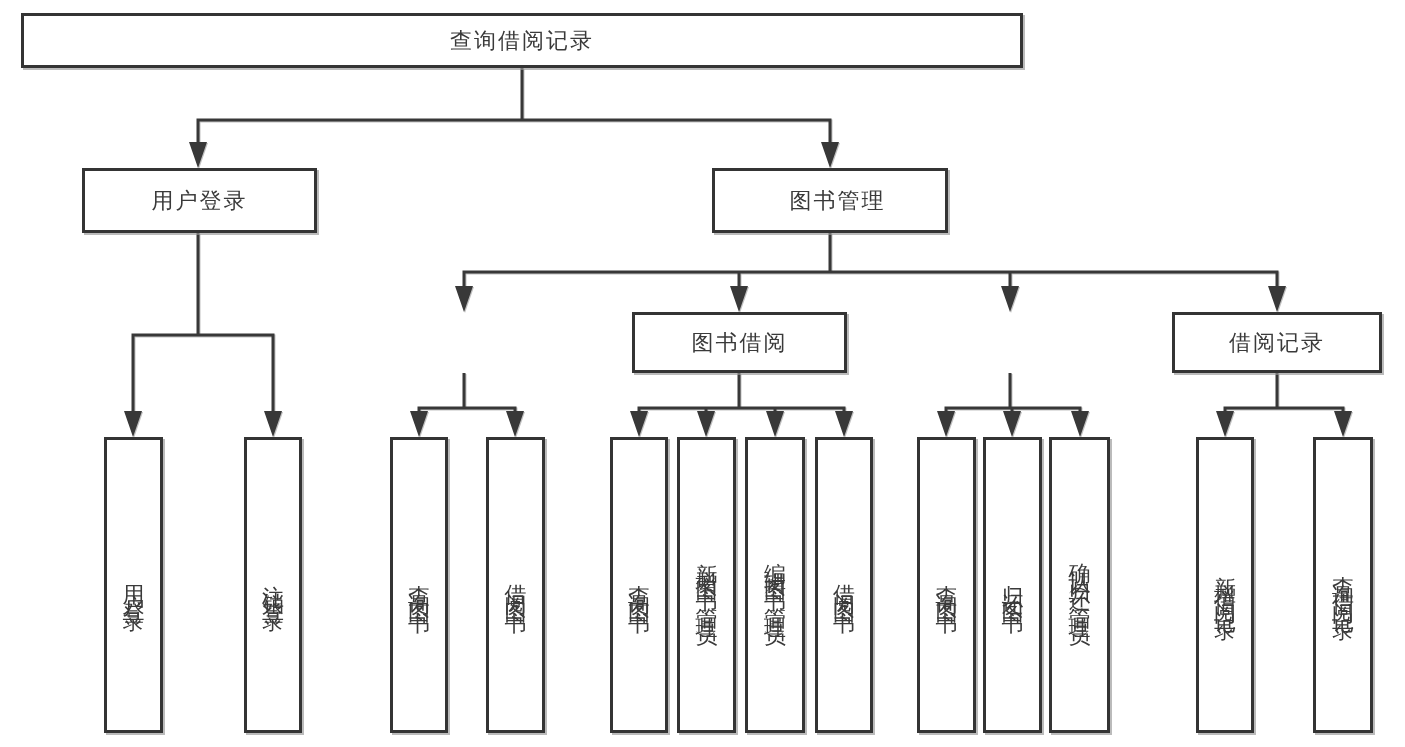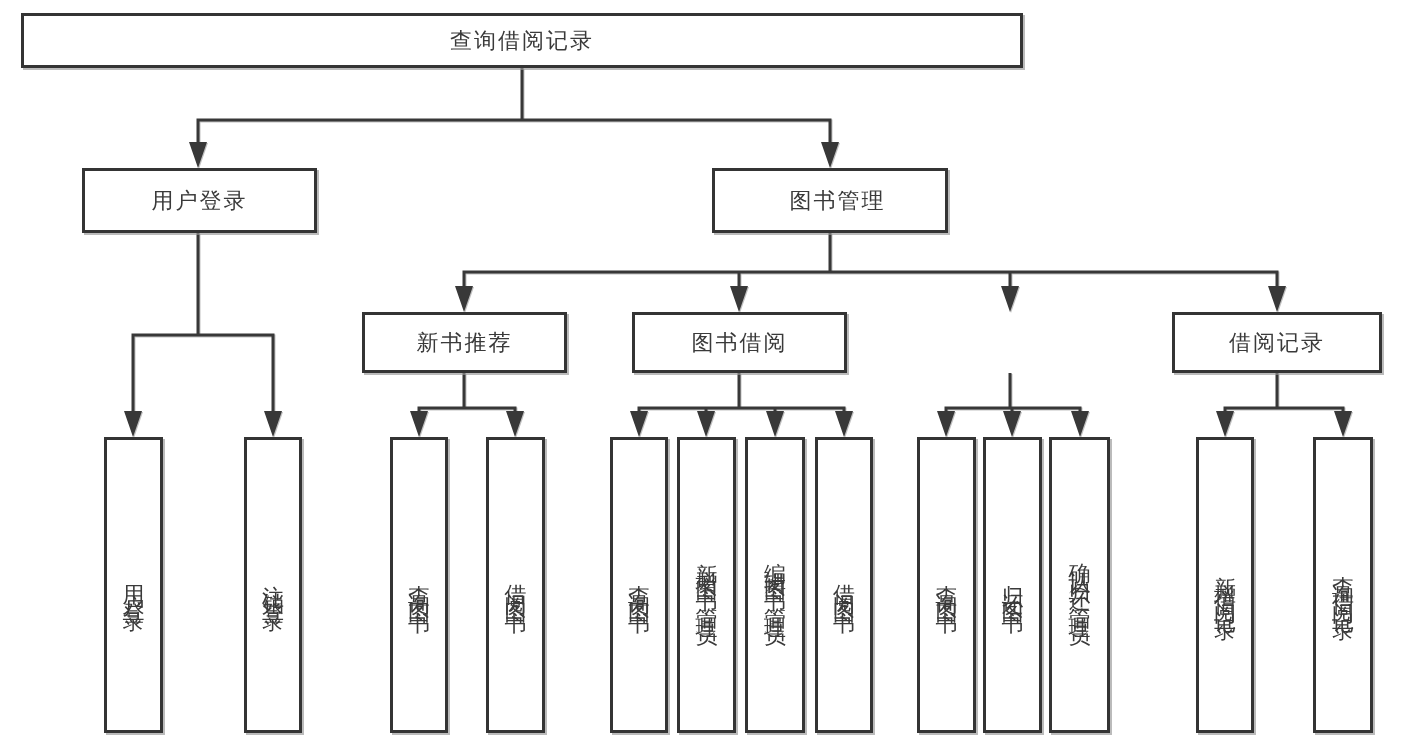--- a/index.html
+++ b/index.html
@@ -117,23 +117,20 @@
     <span class="h-label">查询借阅记录</span>
   </div>
 
   <div class="node l2a">
     <span class="h-label">用户登录</span>
   </div>
   <div class="node l2b">
     <span class="h-label">图书管理</span>
   </div>
 
-  <div class="node l3 l3a">
-    <span class="h-label">新书推荐</span>
-  </div>
   <div class="node l3 l3b">
     <span class="h-label">图书借阅</span>
   </div>
   <div class="node l3 l3d">
     <span class="h-label">借阅记录</span>
   </div>
 
   <div class="node leaf lf1">
     <span class="v-label">用户登录</span>
   </div>

